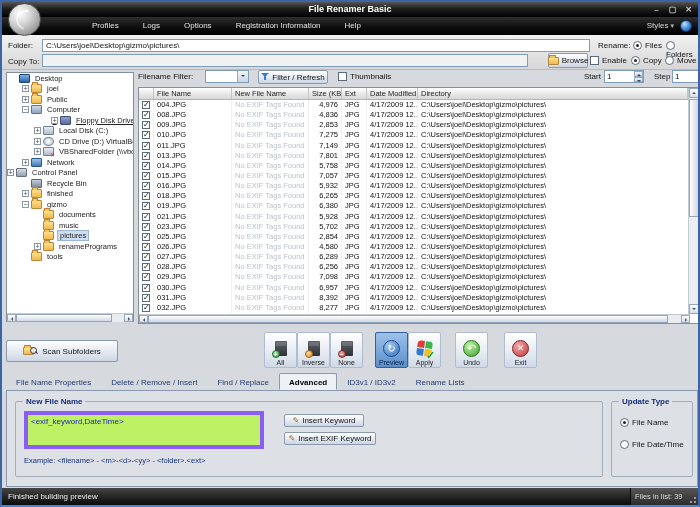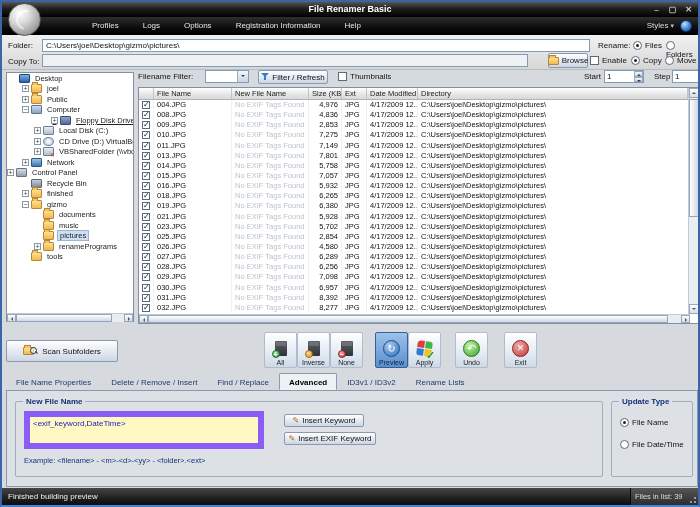--- a/index.html
+++ b/index.html
@@ -169,22 +169,22 @@
   .tab { padding:2px 9px 0 9px; line-height:14px; border:1px solid transparent; white-space:nowrap;text-align:right; }
   .tab.active { background:#eef1f5; border-color:#8a99ad; border-bottom-color:#eef1f5; border-radius:2px 2px 0 0;
     font-weight:bold; color:#000; }
   .tabpanel { position:absolute; left:4px; top:388px; width:692px; height:97px; background:#dde1e6;
     border:1px solid #8a99ad; }
   .group { position:absolute; border:1px solid #a3aebc; border-radius:2px; }
   .group .gtitle { position:absolute; top:-5px; left:7px; background:#dde1e6; padding:0 3px;
     font-size:8px; font-weight:bold; color:#16307a; }
   .g-newname { left:8px; top:10px; width:588px; height:76px; }
   .g-update  { left:604px; top:10px; width:82px; height:76px; }
-  .nf-textarea { position:absolute; left:8px; top:9px; width:240px; height:38px; border:6px solid #8b5cf6;
-    background:#fef9c3; font-size:8px; color:#2222bb; font-family:"Liberation Sans",sans-serif; resize:none; padding:2px 3px; }
+  .nf-textarea { position:absolute; left:8px; top:9px; width:240px; height:38px; border:4px solid #8b5cf6;
+    background:#bef264; font-size:8px; color:#2222bb; font-family:"Liberation Sans",sans-serif; resize:none; padding:2px 3px; }
   .kwbtn { height:13px; width:80px; }
   .pen { color:#b06c1e; font-size:8px; line-height:8px; }
   .example { position:absolute; left:8px; top:54px; font-size:7.5px; color:#16307a; }
   .upopt { position:absolute; left:8px; font-size:8px; color:#111; white-space:nowrap; }
 
   
   .statusbar { position:absolute; left:0; top:486px; width:696px; height:17px;
     background:linear-gradient(180deg,#454545,#1a1a1a 70%,#0c0c0c); color:#eee; font-size:8px; }
   .statusbar .sleft { position:absolute; left:6px; top:4px; }
   .sright { position:absolute; right:0; top:0; width:68px; height:17px;

